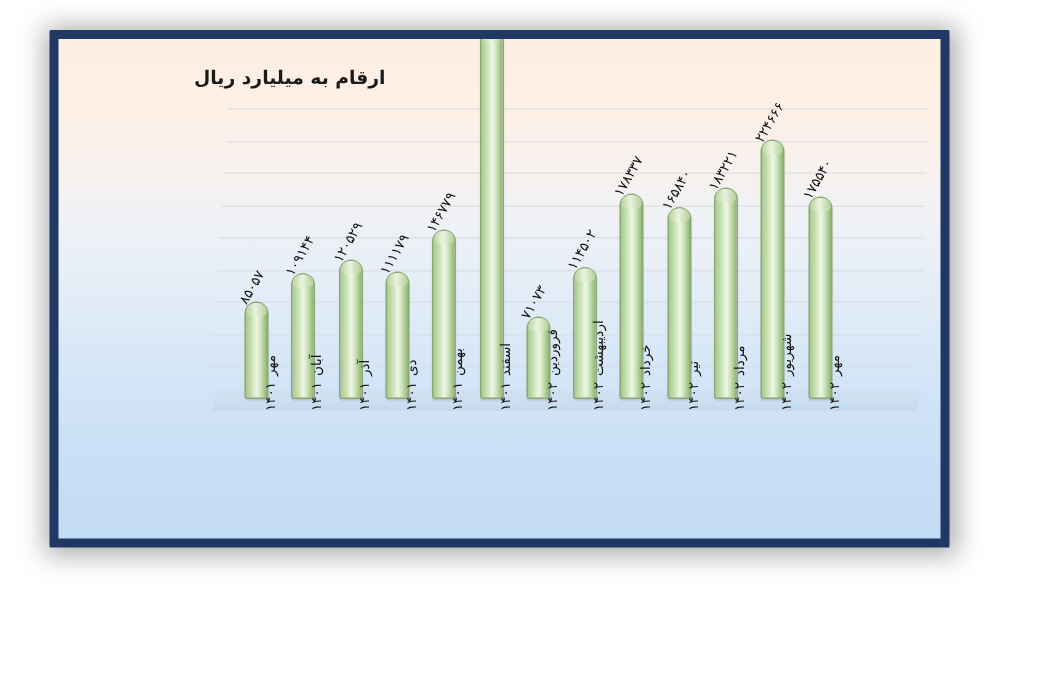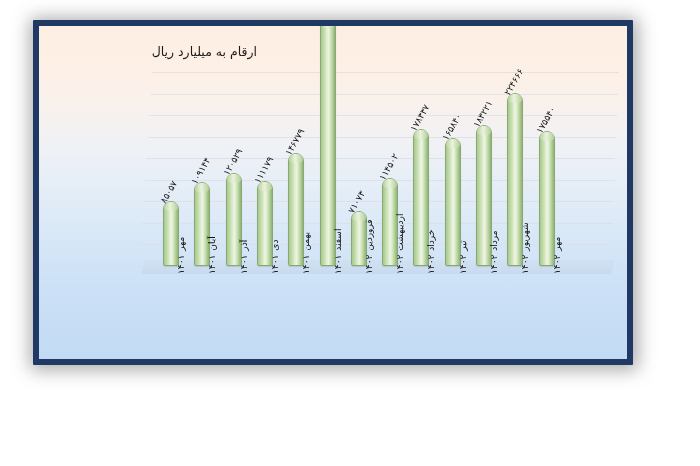--- a/index.html
+++ b/index.html
@@ -56,20 +56,21 @@
 
   
   #chart-title{
     position:absolute;
     right:370px;top:18px;
     font-size:12.5px;
     color:#1a1a1a;
     direction:rtl;
     white-space:nowrap;
     letter-spacing:.2px;
+    font-weight:bold;
   }
 
   
   #plot{
     position:absolute;
     left:0;top:0;width:100%;height:100%;
   }
   .gridline{
     position:absolute;
     height:1px;

